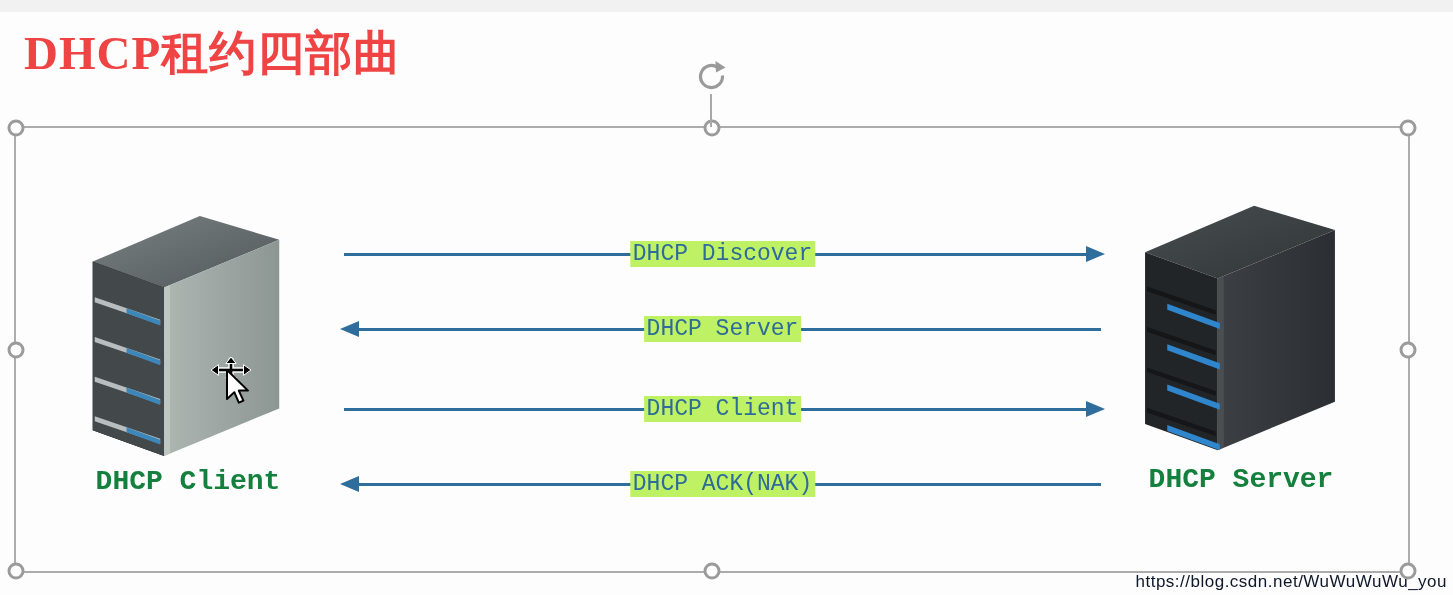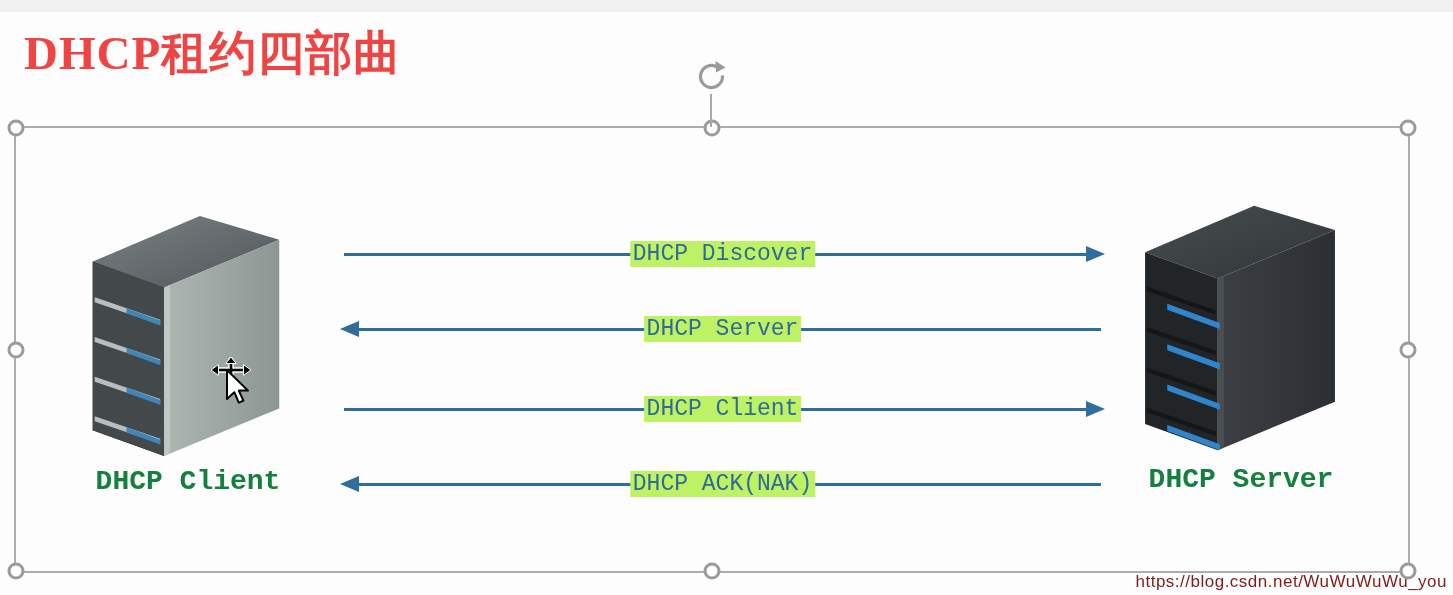--- a/index.html
+++ b/index.html
@@ -38,21 +38,21 @@
   .arrowhead{position:absolute;top:13px;transform:translateY(-50%);width:0;height:0;
              border-top:8px solid transparent;border-bottom:8px solid transparent;}
   .dir-right .arrowhead{right:0;border-left:19px solid #2e6d9c;}
   .dir-left  .arrowhead{left:0;border-right:19px solid #2e6d9c;}
   .msg-label{position:absolute;left:50%;top:50%;transform:translate(-50%,-50%);
              background:#bef264;padding:0 3px;font-family:"Liberation Mono","DejaVu Sans Mono",monospace;
              font-size:23px;color:#2f6b99;white-space:nowrap;}
   .row-1{top:241px}.row-2{top:316px}.row-3{top:396px}.row-4{top:471px}
 
   .cursor{position:absolute;left:210px;top:357px;z-index:5;}
-  .watermark{position:absolute;right:6px;bottom:3px;z-index:2;font-size:17px;color:#7f1d1d;
+  .watermark{position:absolute;right:6px;bottom:3px;z-index:2;font-size:17px;color:#0f172a;
              letter-spacing:0.5px;white-space:nowrap;}
 </style>
 </head>
 <body>
 
 <div class="screen">
   <div class="topstrip"></div>
 
   <div class="page-title">DHCP租约四部曲</div>
 

